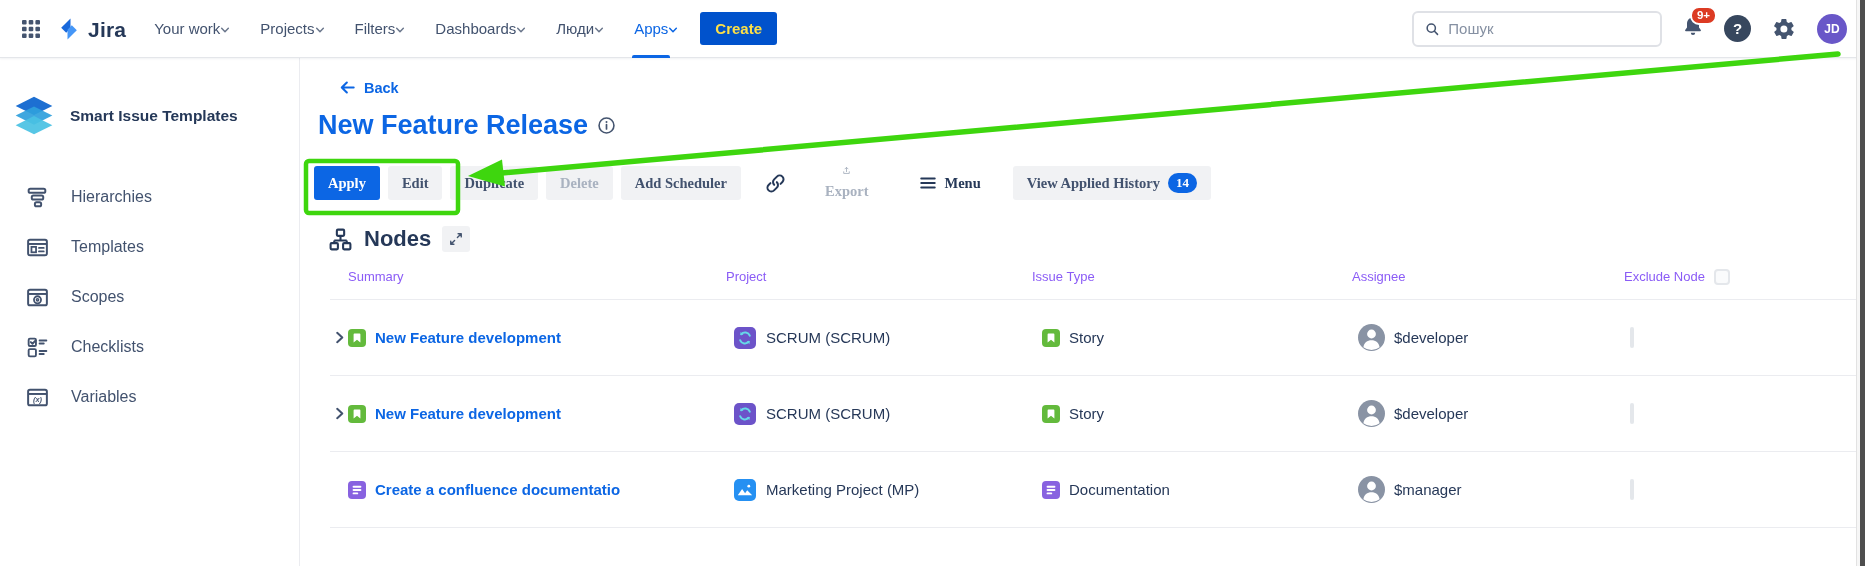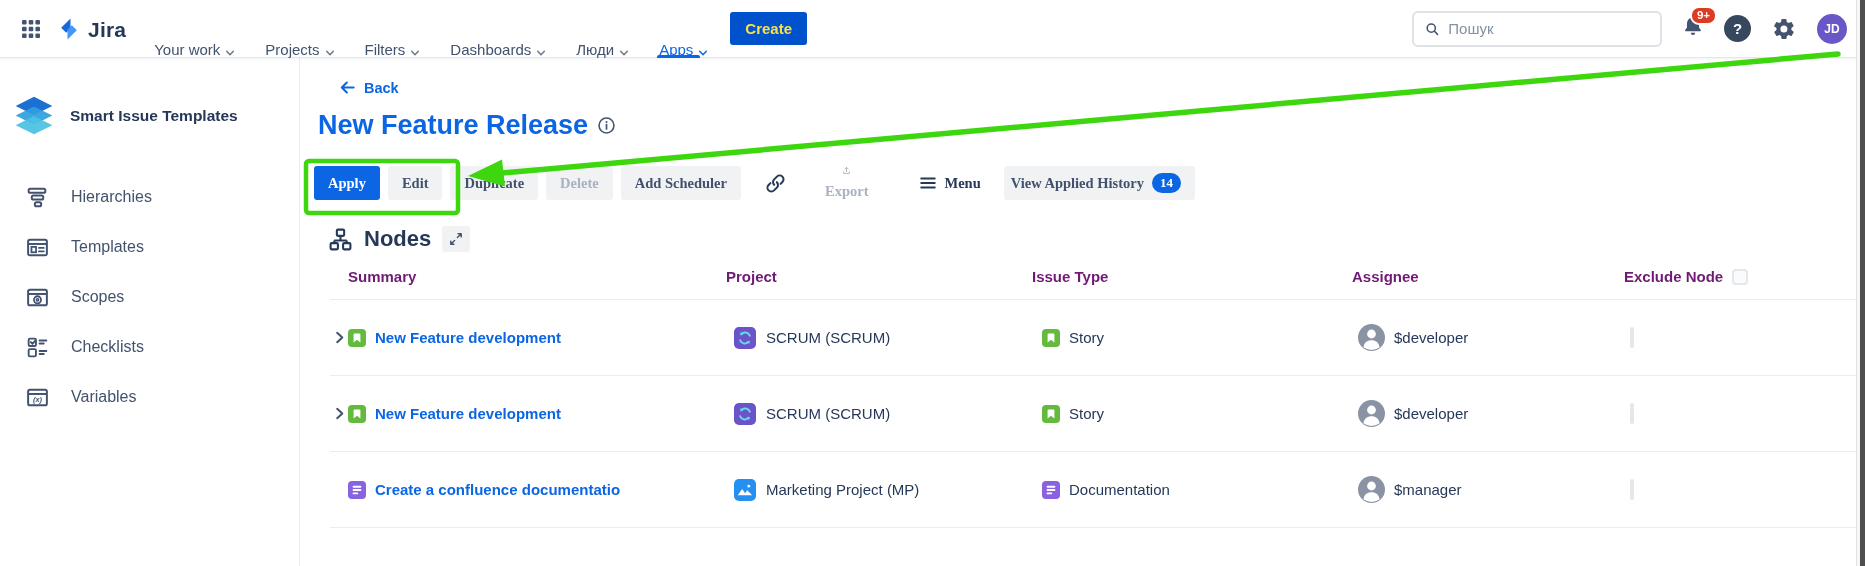--- a/index.html
+++ b/index.html
@@ -8,21 +8,21 @@
 
   
   .navbar { position:absolute; top:0; left:0; right:0; height:58px; background:#fff;
             display:flex; align-items:center; padding:0 18px 0 14px;
             border-bottom:1px solid #E4E6EA; box-shadow:0 1px 2px rgba(9,30,66,.06); z-index:10; }
   .nav-icon-btn { width:34px; height:34px; display:flex; align-items:center; justify-content:center;
                   border-radius:4px; cursor:pointer; flex:0 0 auto; }
   .brand { display:flex; align-items:flex-end; gap:6px; margin:0 14px 0 8px; }
   .brand-text { font-size:21px; font-weight:700; color:#253858; letter-spacing:.2px; }
   .nav-items { display:flex; align-items:center; gap:30px; margin-left:14px; height:58px; }
-  .nav-item { position:relative; height:58px; display:flex; align-items:flex-end; gap:5px;
+  .nav-item { position:relative; height:58px; display:flex; align-items:center; 
               font-size:15px; font-weight:500; color:#42526E; cursor:pointer; text-decoration:none; }
   .nav-item svg { margin-top:2px; }
   .nav-item.active { color:#0C66E4; }
   .nav-item.active::after { content:""; position:absolute; left:-2px; right:8px; bottom:0; height:3px;
                             background:#0C66E4; border-radius:2px 2px 0 0; }
   .create-btn { margin-left:22px; background:#0052CC; color:#fde047; font-size:15px; font-weight:600;
                 border:none; border-radius:3px; padding:8px 15px; cursor:pointer; }
   .nav-right { margin-left:auto; display:flex; align-items:center; gap:19px; }
   .search-box { width:250px; height:36px; border:2px solid #DFE1E6; border-radius:6px;
                 display:flex; align-items:center; gap:9px; padding:0 11px; background:#fff; }
@@ -72,21 +72,21 @@
 
   .nodes-head { display:flex; align-items:center; gap:11px; margin-top:26px; margin-left:14px; }
   .nodes-title { font-size:22px; font-weight:600; color:#253858; }
   .expand-btn { width:28px; height:26px; background:#F1F2F4; border:none; border-radius:3px;
                 display:flex; align-items:center; justify-content:center; cursor:pointer; }
 
   
   .ntable { margin-left:16px; margin-top:2px; }
   .trow { display:grid; grid-template-columns:18px 378px 306px 320px 272px 1fr; align-items:center; }
   .thead { height:46px; border-bottom:1px solid #EBECF0; }
-  .th { font-size:15px; font-weight:700; color:#701a75; display:flex; align-items:center; gap:9px; }
+  .th { font-size:13px; font-weight:400; color:#8b5cf6; display:flex; align-items:center; gap:9px; }
   .tr { height:76px; border-bottom:1px solid #EBECF0; }
   .cell-sum { display:flex; align-items:center; gap:9px; }
   .row-link { color:#0C66E4; font-size:15px; font-weight:600; text-decoration:none; cursor:pointer; }
   .cell-proj { display:flex; align-items:center; gap:10px; padding-left:8px; }
   .cell-type { display:flex; align-items:center; gap:9px; padding-left:10px; }
   .cell-asgn { display:flex; align-items:center; gap:9px; padding-left:6px; }
   .cell-txt { font-size:15px; color:#263858; }
   .chk { width:16px; height:16px; border:2px solid #E4E7EB; background:#FAFBFC; border-radius:4px;
          cursor:pointer; margin-left:6px; }
   .chk.hd { margin-left:0; }
@@ -299,21 +299,21 @@
           <path d="M10 12.5V3.2M6.6 6.4L10 3l3.4 3.4M3.8 12.8v3.7h12.4v-3.7"></path>
         </svg>
         <span>Export</span>
       </button>
       <button class="btn ghost" style="margin-left:14px; color:#253858;">
         <svg width="18" height="18" viewBox="0 0 20 20" stroke="#253858" stroke-width="2.2" stroke-linecap="round">
           <path d="M2.5 5h15M2.5 10h15M2.5 15h15"></path>
         </svg>
         <span>Menu</span>
       </button>
-      <button class="btn" style="margin-left:1px;padding-left:7px;">
+      <button class="btn" style="margin-left:10px;">
         <span>View Applied History</span>
         <span class="hist-badge">14</span>
       </button>
     </div>
 
     <div class="nodes-head">
       <svg width="25" height="25" viewBox="0 0 24 24" fill="none" stroke="#253858" stroke-width="2" stroke-linejoin="round">
         <rect x="8.5" y="2.5" width="7" height="6" rx="1"></rect>
         <rect x="2.5" y="15.5" width="7" height="6" rx="1"></rect>
         <rect x="14.5" y="15.5" width="7" height="6" rx="1"></rect>

